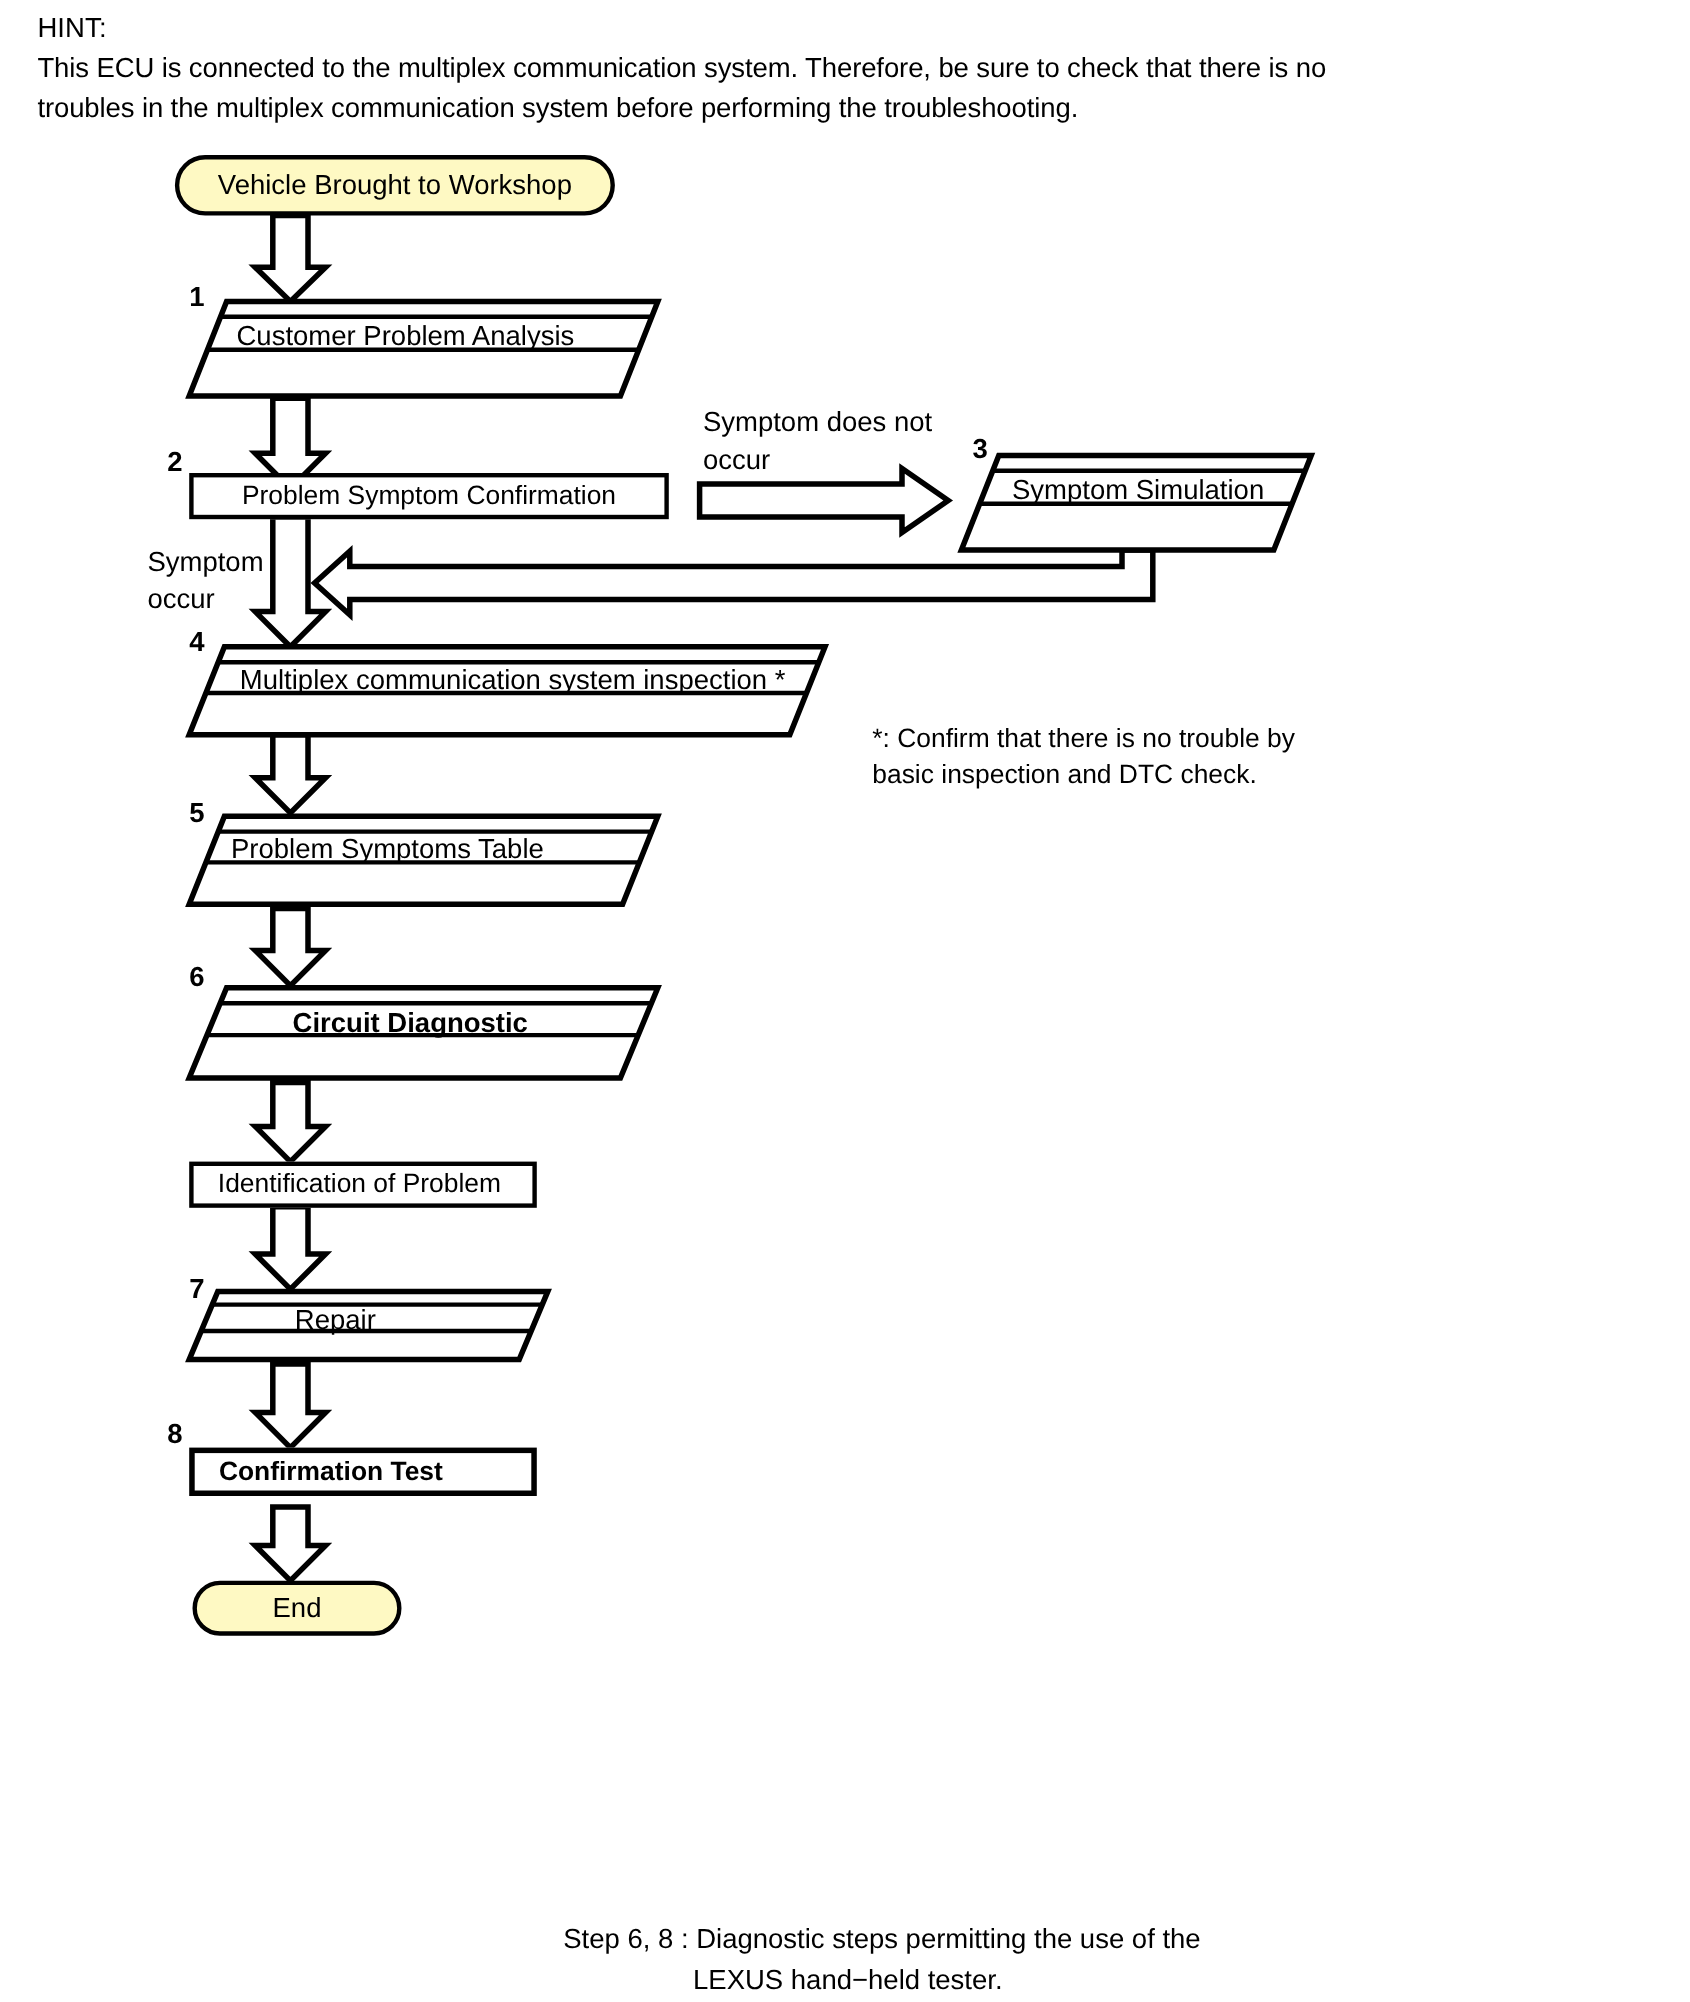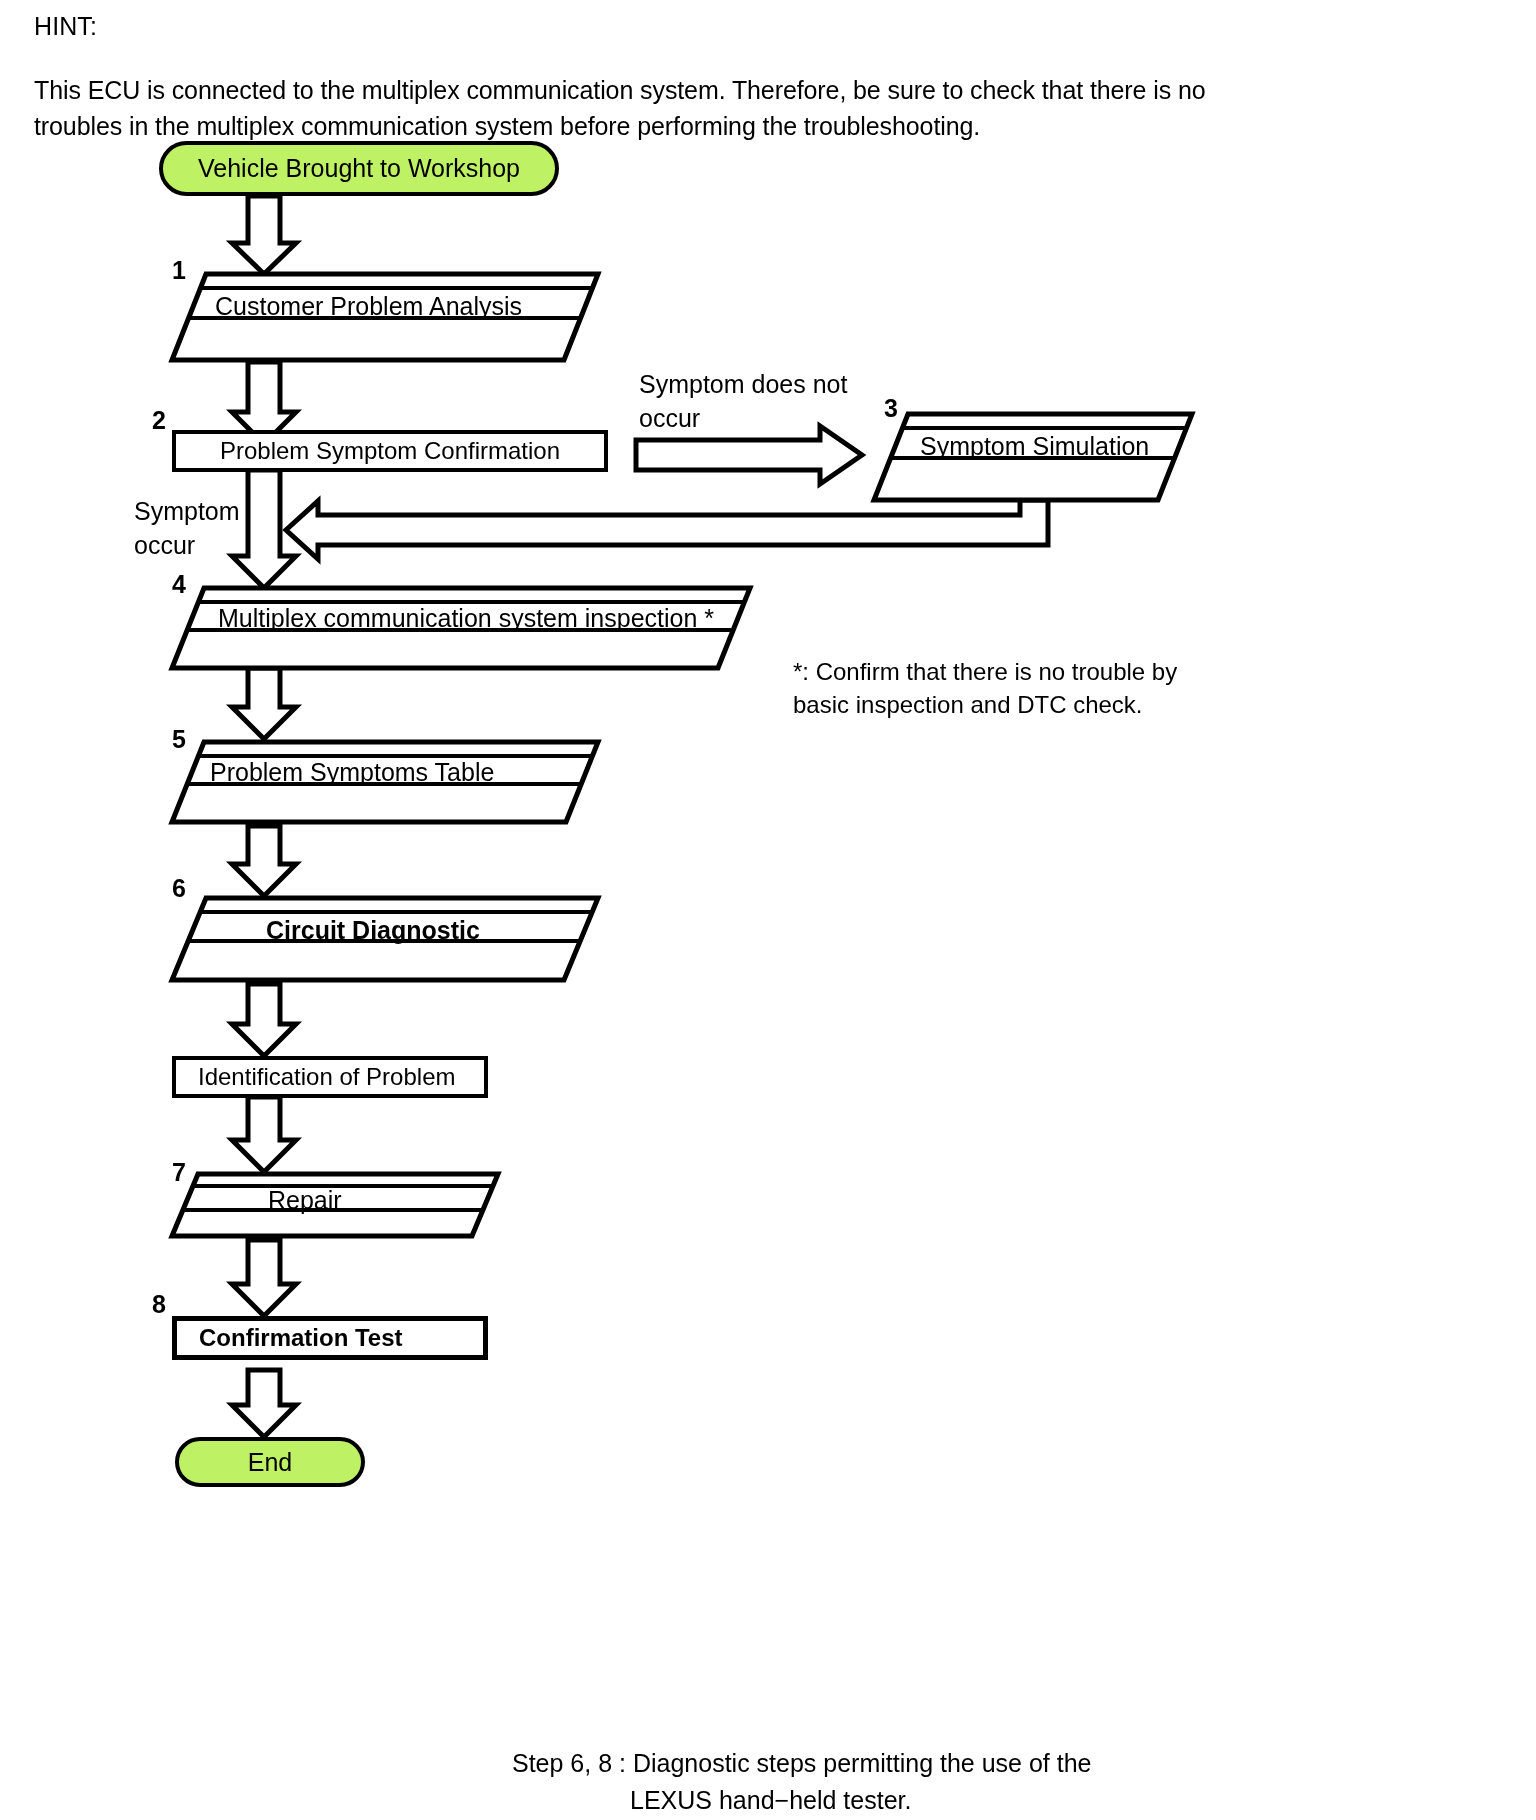--- a/index.html
+++ b/index.html
@@ -26,34 +26,33 @@
   #hint-label {
     font-size: 25px;
     line-height: 36px;
     letter-spacing: 0.1px;
   }
   #hint-body {
     font-size: 25px;
     line-height: 36px;
     letter-spacing: -0.1px;
     width: 1262px;
-    margin-top: 28px;
   }
 
   
   .node {
     position: absolute;
     box-sizing: border-box;
   }
 
   
   .terminator {
     border: 4px solid #000;
     border-radius: 999px;
-    background: #bef264;
+    background: #fef9c3;
     display: flex;
     align-items: center;
     justify-content: center;
     font-size: 25px;
     white-space: nowrap;
   }
 
   
   .rect {
     border: 4px solid #000;

